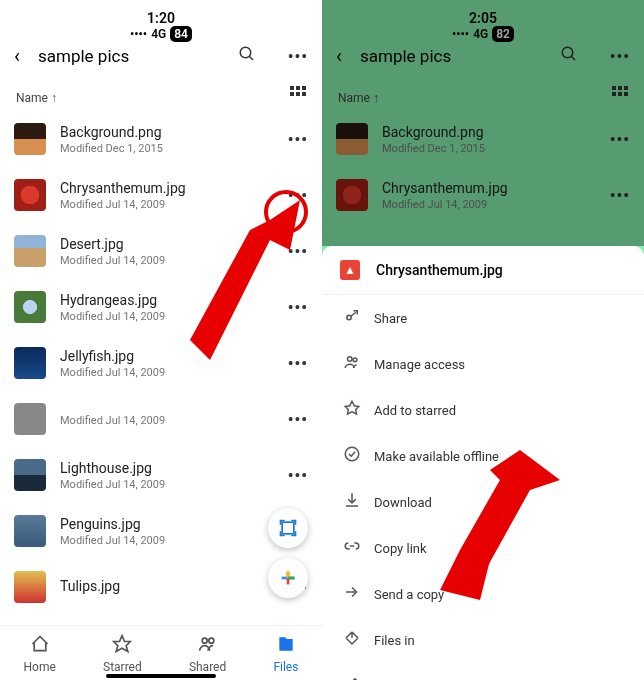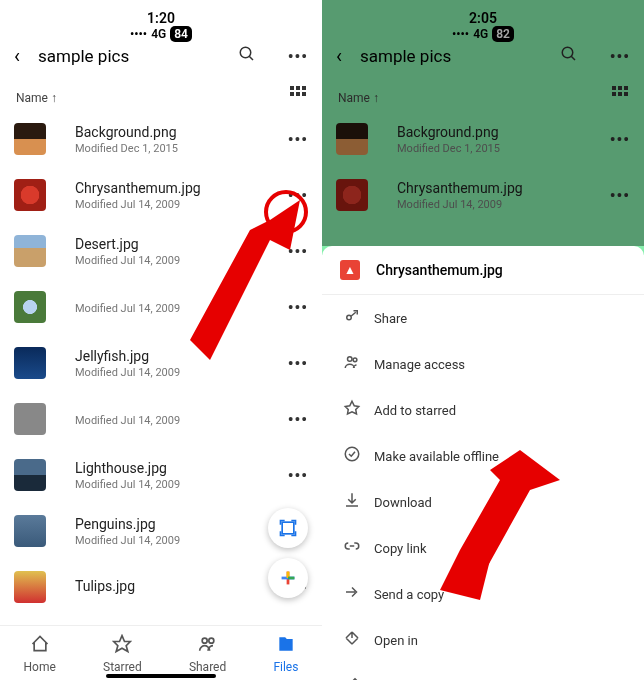--- a/index.html
+++ b/index.html
@@ -15,21 +15,21 @@
 .header { display: flex; align-items: center; padding: 8px 14px; gap: 18px; height: 48px; }
 .back-arrow { font-size: 20px; }
 .title { flex: 1; font-size: 17px; font-weight: 400; }
 .header-icon { font-size: 18px; margin-left: 14px; }
 
 .sort-row { display: flex; justify-content: space-between; align-items: flex-end; padding: 6px 16px; font-size: 12px; color: #444; }
 
 .file-list { }
 .file-row { display: flex; align-items: center; padding: 8px 14px; gap: 14px; height: 56px; }
 .thumb { width: 32px; height: 32px; border-radius: 4px; flex-shrink: 0; }
-.file-info { flex: 1; margin-left: 15px; }
+.file-info { flex: 1; }
 .file-name { font-size: 14px; color: #222; }
 .file-meta { font-size: 11px; color: #777; margin-top: 2px; }
 .more-dots { font-size: 16px; color: #333; letter-spacing: 1px; font-weight: bold; }
 
 .bottom-nav { position: absolute; bottom: 0; left: 0; right: 0; display: flex; justify-content: space-around; padding: 8px 0 6px; border-top: 1px solid #eee; background: #fff; }
 .nav-item { display: flex; flex-direction: column; align-items: center; gap: 2px; font-size: 12px; color: #555; }
 .nav-item.active { color: #1a73e8; }
 .nav-icon { font-size: 18px; }
 .home-indicator { position: absolute; bottom: 2px; left: 50%; transform: translateX(-50%); width: 110px; height: 4px; background: #000; border-radius: 2px; }
 
@@ -118,20 +118,21 @@
     <div class="thumb t2"></div>
     <div class="file-info">
       <div class="file-name">Desert.jpg</div>
       <div class="file-meta">Modified Jul 14, 2009</div>
     </div>
     <span class="more-dots">•••</span>
   </div>
       <div class="file-row">
     <div class="thumb t3"></div>
     <div class="file-info">
+      <div class="file-name">Hydrangeas.jpg</div>
       <div class="file-meta">Modified Jul 14, 2009</div>
     </div>
     <span class="more-dots">•••</span>
   </div>
       <div class="file-row">
     <div class="thumb t4"></div>
     <div class="file-info">
       <div class="file-name">Jellyfish.jpg</div>
       <div class="file-meta">Modified Jul 14, 2009</div>
     </div>
@@ -331,21 +332,21 @@
         <div class="sheet-item">
           <span class="sheet-icon"><svg width="18" height="18" viewBox="0 0 24 24" fill="none" stroke="#555" stroke-width="2">
               <path d="M4 12h12M12 6l6 6-6 6"></path>
             </svg></span>
           <span>Send a copy</span>
         </div>
         <div class="sheet-item">
           <span class="sheet-icon"><svg width="18" height="18" viewBox="0 0 24 24" fill="none" stroke="#555" stroke-width="2">
               <path d="M12 4l4 4M12 4l-4 4M12 4v8M4 12l4 4M4 12l4-4M20 12l-4 4M20 12l-4-4M12 20l4-4M12 20l-4-4"></path>
             </svg></span>
-          <span>Open in</span>
+          <span>Files in</span>
         </div>
         <div class="sheet-item">
           <span class="sheet-icon"><svg width="18" height="18" viewBox="0 0 24 24" fill="none" stroke="#555" stroke-width="2">
               <path d="M4 20l4-1 11-11-3-3L5 16z"></path>
             </svg></span>
           <span>Rename </span>
         </div>
       </div>
   </div>
 

